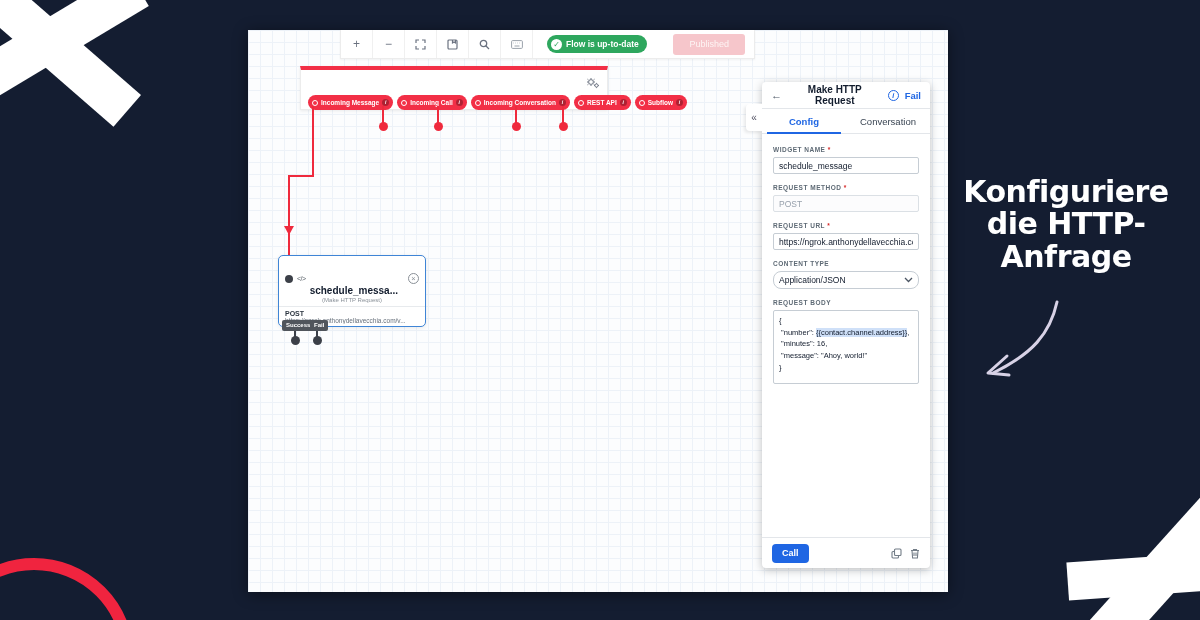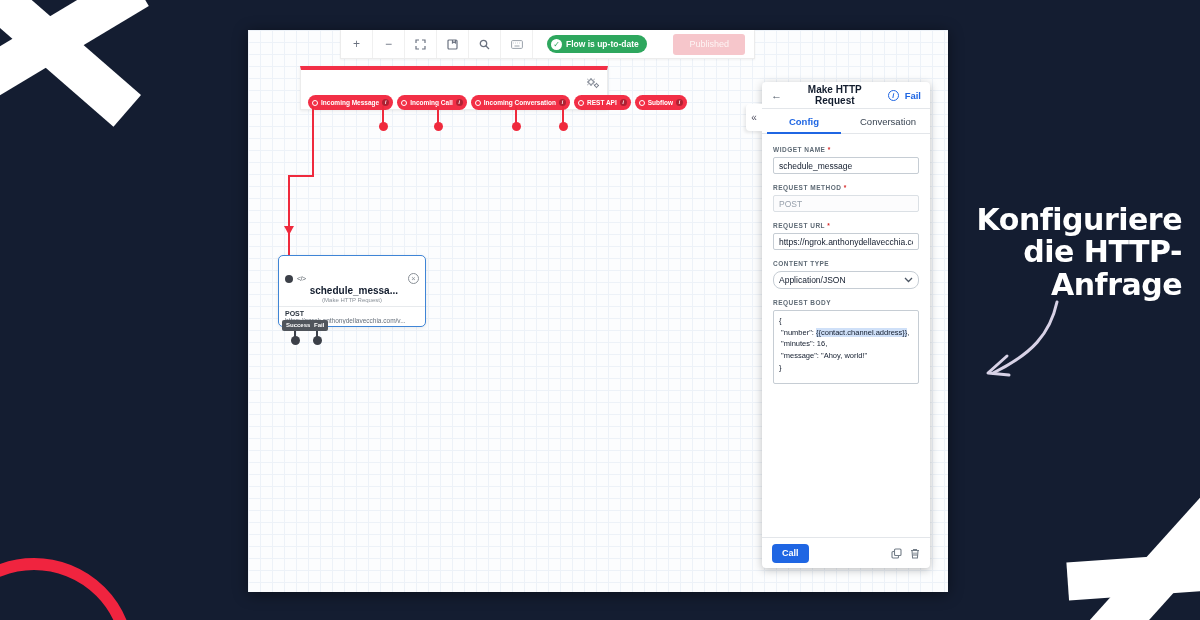--- a/index.html
+++ b/index.html
@@ -186,23 +186,23 @@
   .save-btn {
     height:19px; line-height:19px; padding:0 10px; border-radius:4px; border:none;
     background:#1f66e3; color:#fff; font-size:9px; font-weight:bold; cursor:pointer;
     font-family:"Liberation Sans","DejaVu Sans",sans-serif;
   }
   .foot-spacer { flex:1; }
   .foot-icon { color:#737d87; cursor:pointer; display:flex; }
 
   
   .headline {
-    position:absolute; left:950px; top:176px; width:232px; text-align:right;
+    position:absolute; left:950px; top:176px; width:232px; text-align:center;
     color:#fff; font-family:"DejaVu Sans","Liberation Sans",sans-serif;
-    font-weight:bold; font-size:30px; line-height:1.08; letter-spacing:-.5px;margin-top:28px;
+    font-weight:bold; font-size:30px; line-height:1.08; letter-spacing:-.5px;
   }
   .arrow-svg { position:absolute; left:960px; top:292px; }
 </style>
 </head>
 <body>
 
 <div class="decor-x decor-x-tl">
   <div class="bar a"></div>
     <div class="bar b"></div>
 </div>

